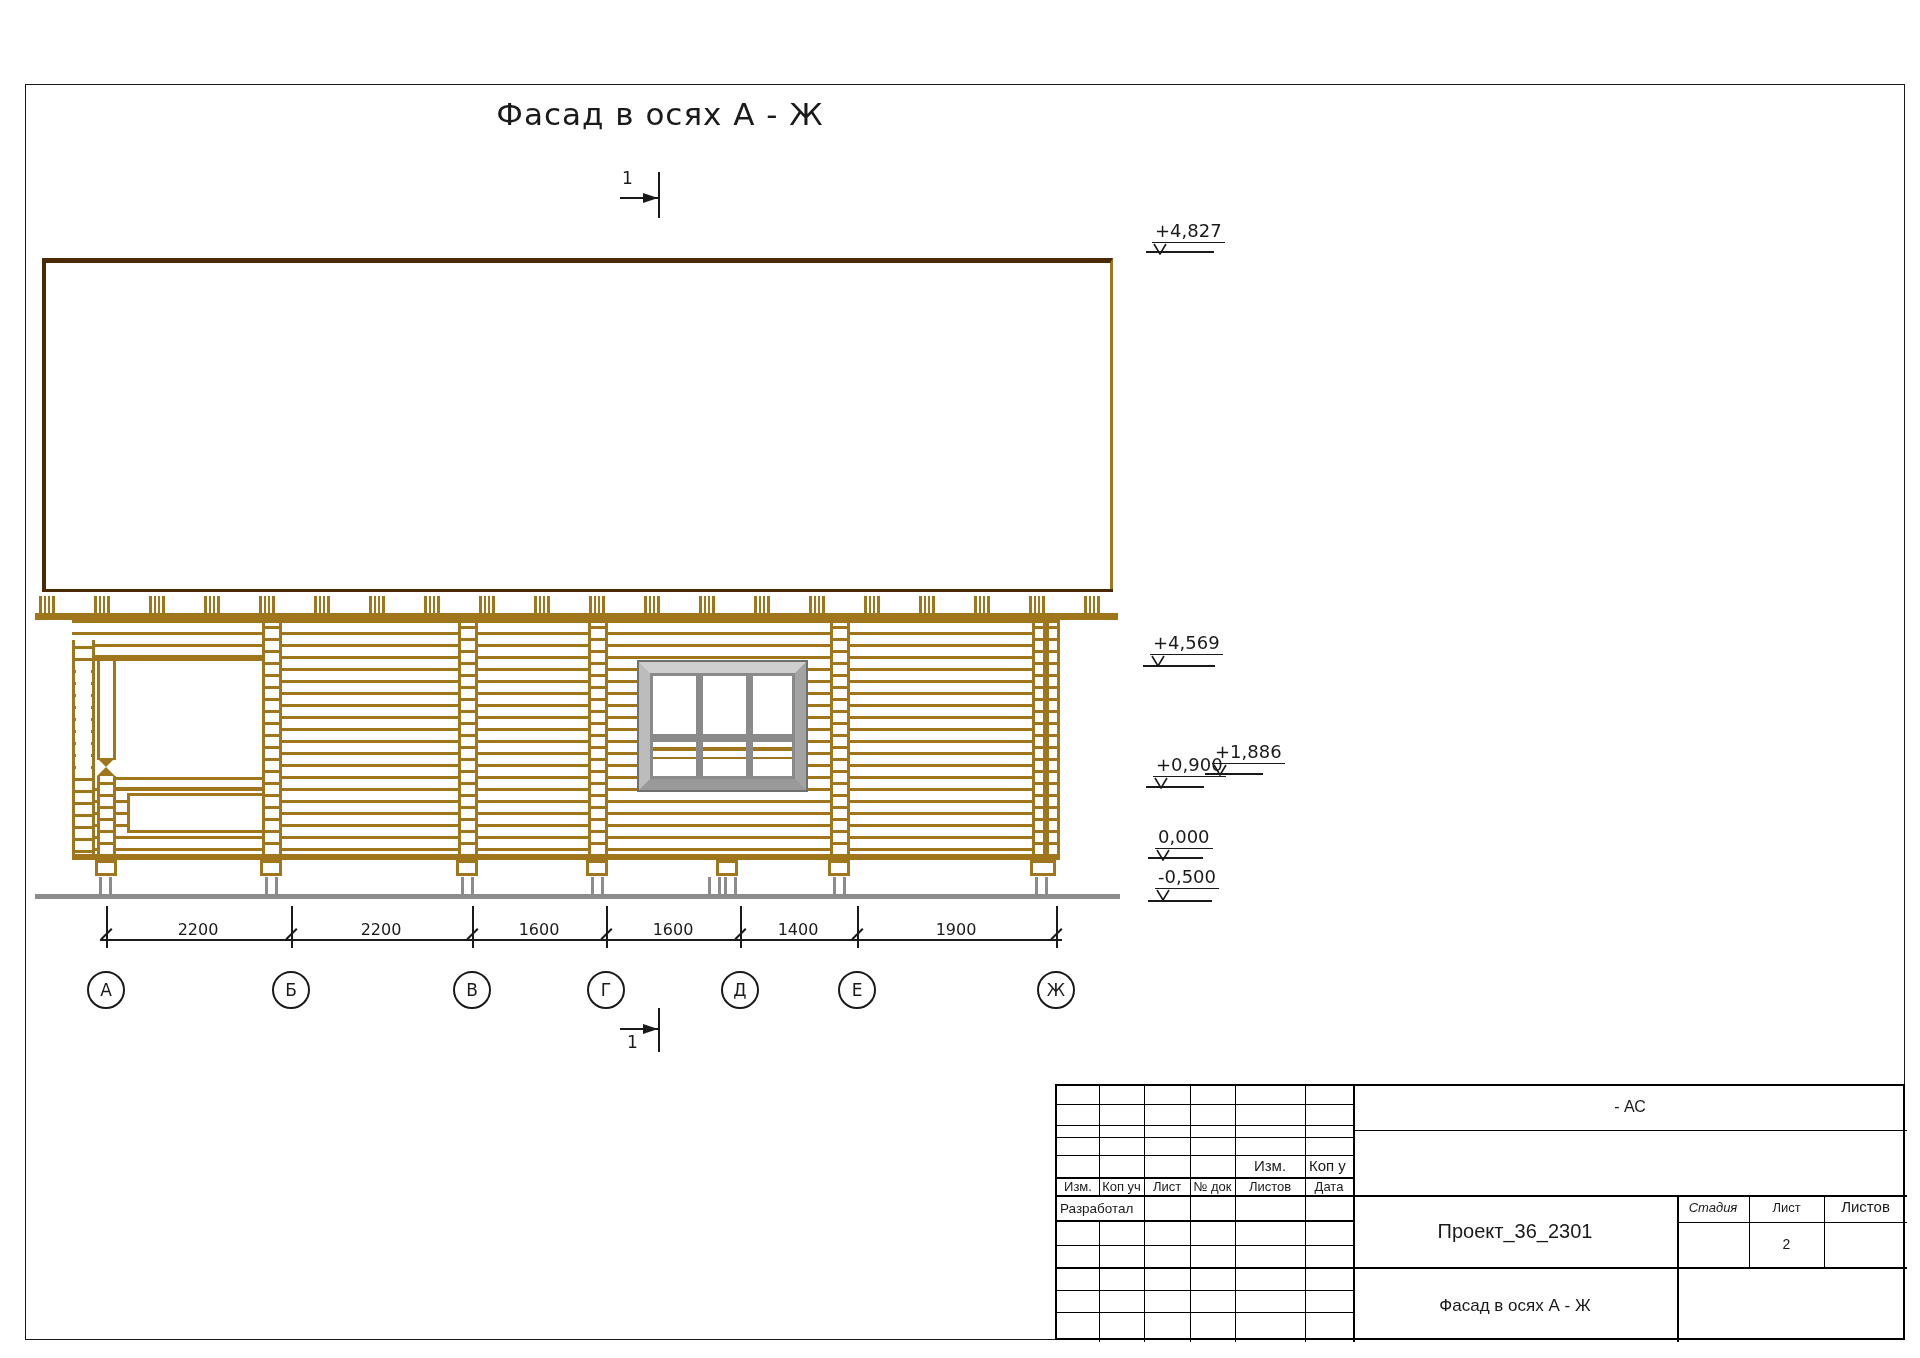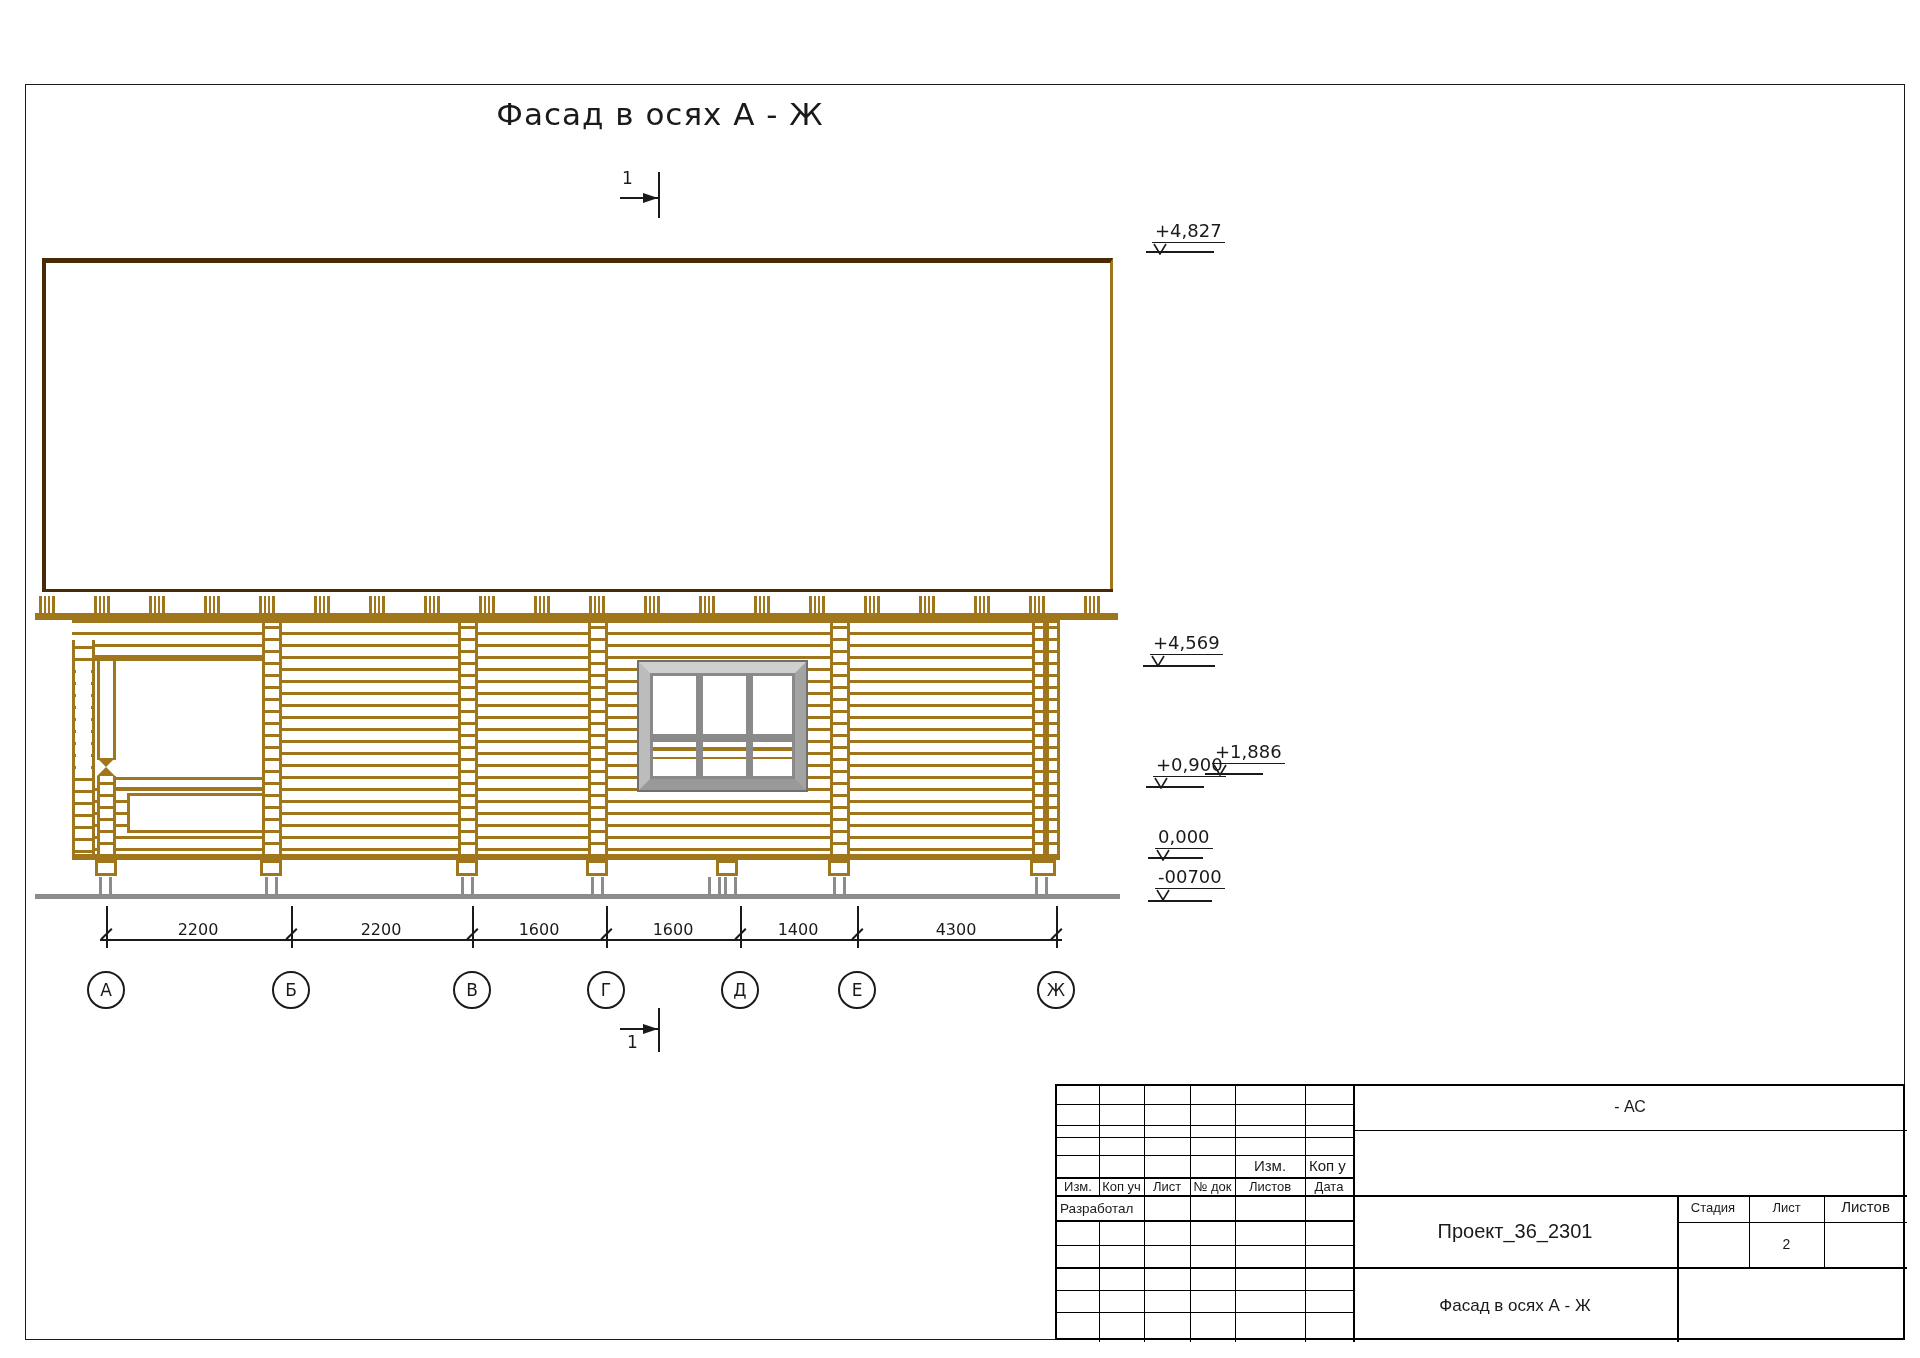--- a/index.html
+++ b/index.html
@@ -158,21 +158,21 @@
   <div class="tick" style="left:465px;"></div>
   <div class="tick" style="left:599px;"></div>
   <div class="tick" style="left:733px;"></div>
   <div class="tick" style="left:850px;"></div>
   <div class="tick" style="left:1049px;"></div>
   <div class="dim cadtxt" style="left:198px;">2200</div>
   <div class="dim cadtxt" style="left:381px;">2200</div>
   <div class="dim cadtxt" style="left:539px;">1600</div>
   <div class="dim cadtxt" style="left:673px;">1600</div>
   <div class="dim cadtxt" style="left:798px;">1400</div>
-  <div class="dim cadtxt" style="left:956px;">4300</div>
+  <div class="dim cadtxt" style="left:956px;">1900</div>
 
   <div class="axc cadtxt" style="left:87px;">А</div>
   <div class="axc cadtxt" style="left:272px;">Б</div>
   <div class="axc cadtxt" style="left:453px;">В</div>
   <div class="axc cadtxt" style="left:587px;">Г</div>
   <div class="axc cadtxt" style="left:721px;">Д</div>
   <div class="axc cadtxt" style="left:838px;">Е</div>
   <div class="axc cadtxt" style="left:1037px;">Ж</div>
 
   <div class="ln" style="left:658px;top:1008px;width:2px;height:44px;"></div>
@@ -203,21 +203,21 @@
       <path d="M1,1 L7,11 L13,1" stroke="#1a1a1a" fill="none" stroke-width="1.6"></path>
     </svg>
   <div class="lvl-line" style="left:1146px;top:786px;width:58px;"></div>
 
   <div class="lvl-txt cadtxt" style="left:1155px;top:826px;">0,000</div>
   <svg class="lvl-tri" style="left:1156px;top:849px;" width="14" height="12">
       <path d="M1,1 L7,11 L13,1" stroke="#1a1a1a" fill="none" stroke-width="1.6"></path>
     </svg>
   <div class="lvl-line" style="left:1148px;top:857px;width:55px;"></div>
 
-  <div class="lvl-txt cadtxt" style="left:1155px;top:866px;">-00700</div>
+  <div class="lvl-txt cadtxt" style="left:1155px;top:866px;">-0,500</div>
   <svg class="lvl-tri" style="left:1156px;top:889px;" width="14" height="12">
       <path d="M1,1 L7,11 L13,1" stroke="#1a1a1a" fill="none" stroke-width="1.6"></path>
     </svg>
   <div class="lvl-line" style="left:1148px;top:900px;width:64px;"></div>
 
   <div class="tb">
 
     <div class="h" style="left:0;top:18px;width:296px;"></div>
     <div class="h" style="left:0;top:39px;width:296px;"></div>
     <div class="h" style="left:296px;top:44px;width:554px;"></div>
@@ -247,20 +247,20 @@
     <div class="t tc" style="left:178px;top:71px;width:70px;font-size:15px;">Изм.</div>
     <div class="t" style="left:252px;top:71px;width:44px;font-size:15px;overflow:hidden;">Коп у</div>
     <div class="t tc" style="left:0;top:93px;width:42px;">Изм.</div>
     <div class="t tc" style="left:42px;top:93px;width:45px;">Коп уч</div>
     <div class="t tc" style="left:87px;top:93px;width:46px;">Лист</div>
     <div class="t tc" style="left:133px;top:93px;width:45px;">№ док</div>
     <div class="t tc" style="left:178px;top:93px;width:70px;">Листов</div>
     <div class="t tc" style="left:248px;top:93px;width:48px;">Дата</div>
     <div class="t" style="left:3px;top:115px;font-size:13.5px;">Разработал</div>
     <div class="t tc" style="left:296px;top:134px;width:324px;font-size:20px;">Проект_36_2301</div>
-    <div class="t tc" style="left:620px;top:114px;width:72px;">Стадия</div>
+    <div class="t tc" style="left:620px;top:114px;width:72px;font-style:italic;">Стадия</div>
     <div class="t tc" style="left:692px;top:114px;width:75px;">Лист</div>
     <div class="t tc" style="left:767px;top:112px;width:83px;font-size:15px;">Листов</div>
     <div class="t tc" style="left:692px;top:150px;width:75px;font-size:14px;">2</div>
     <div class="t tc" style="left:296px;top:210px;width:324px;font-size:17px;">Фасад в осях А - Ж</div>
   </div>
 
 </div>
 
 </body></html>

